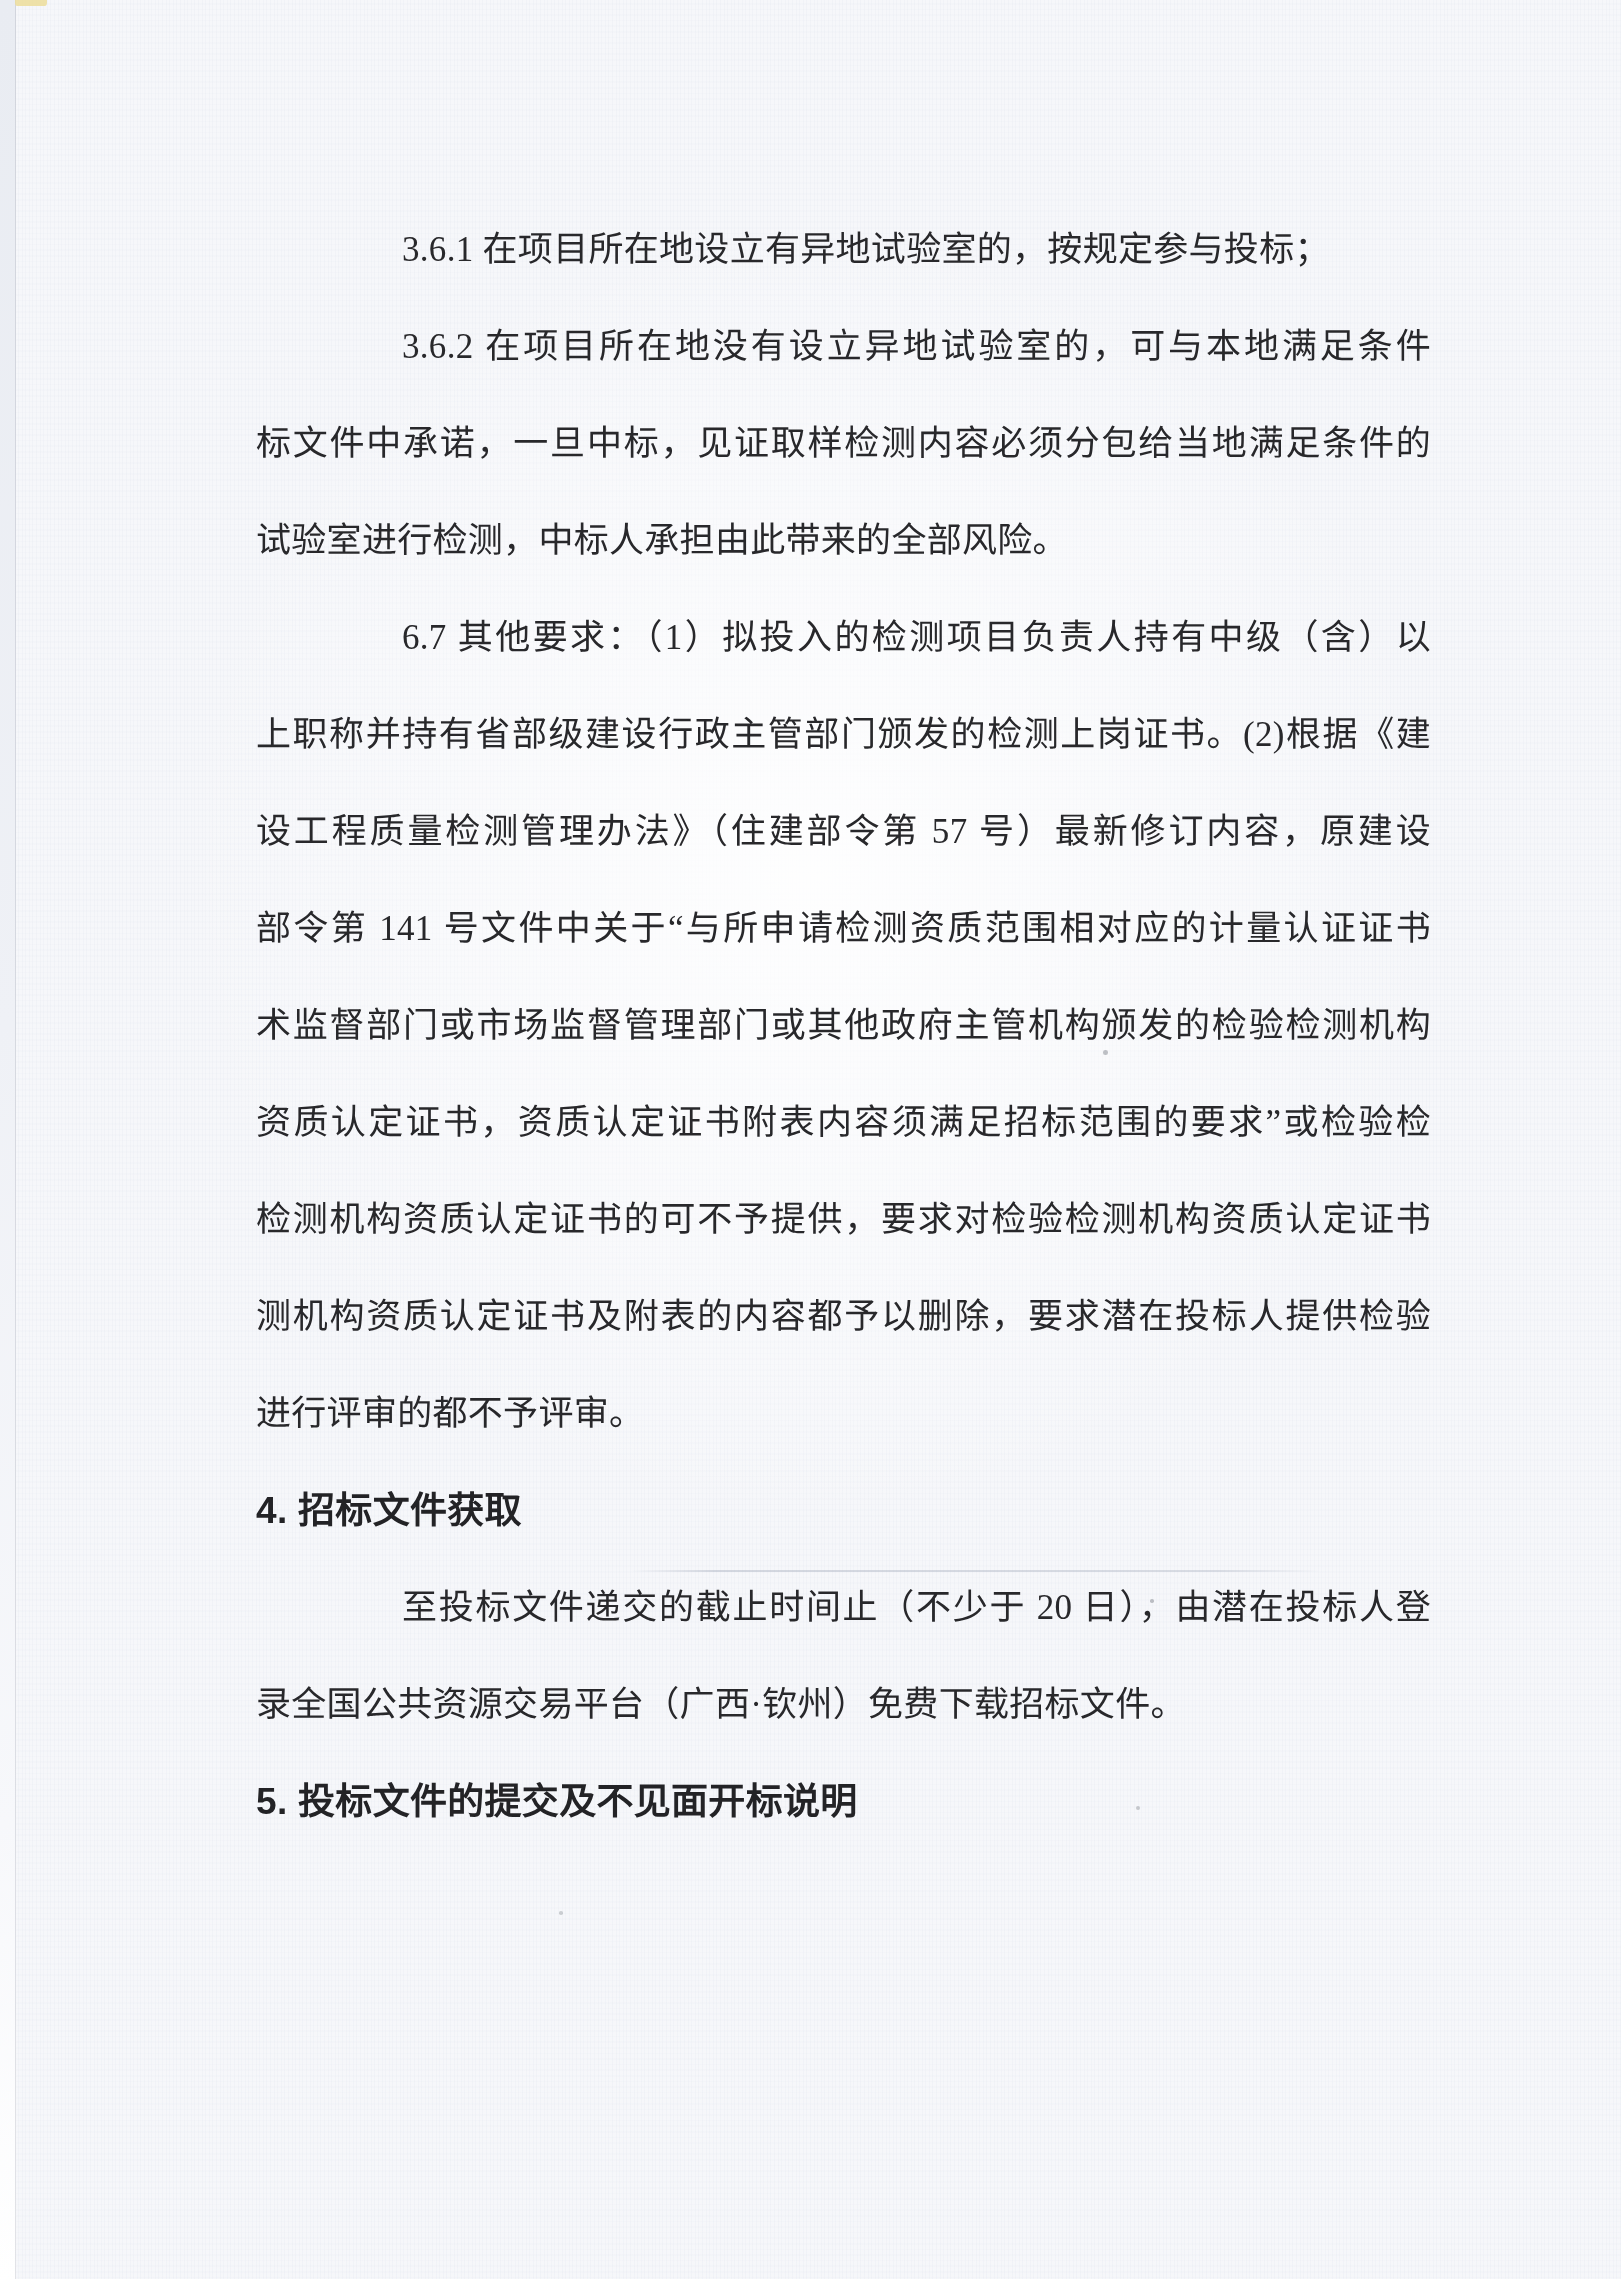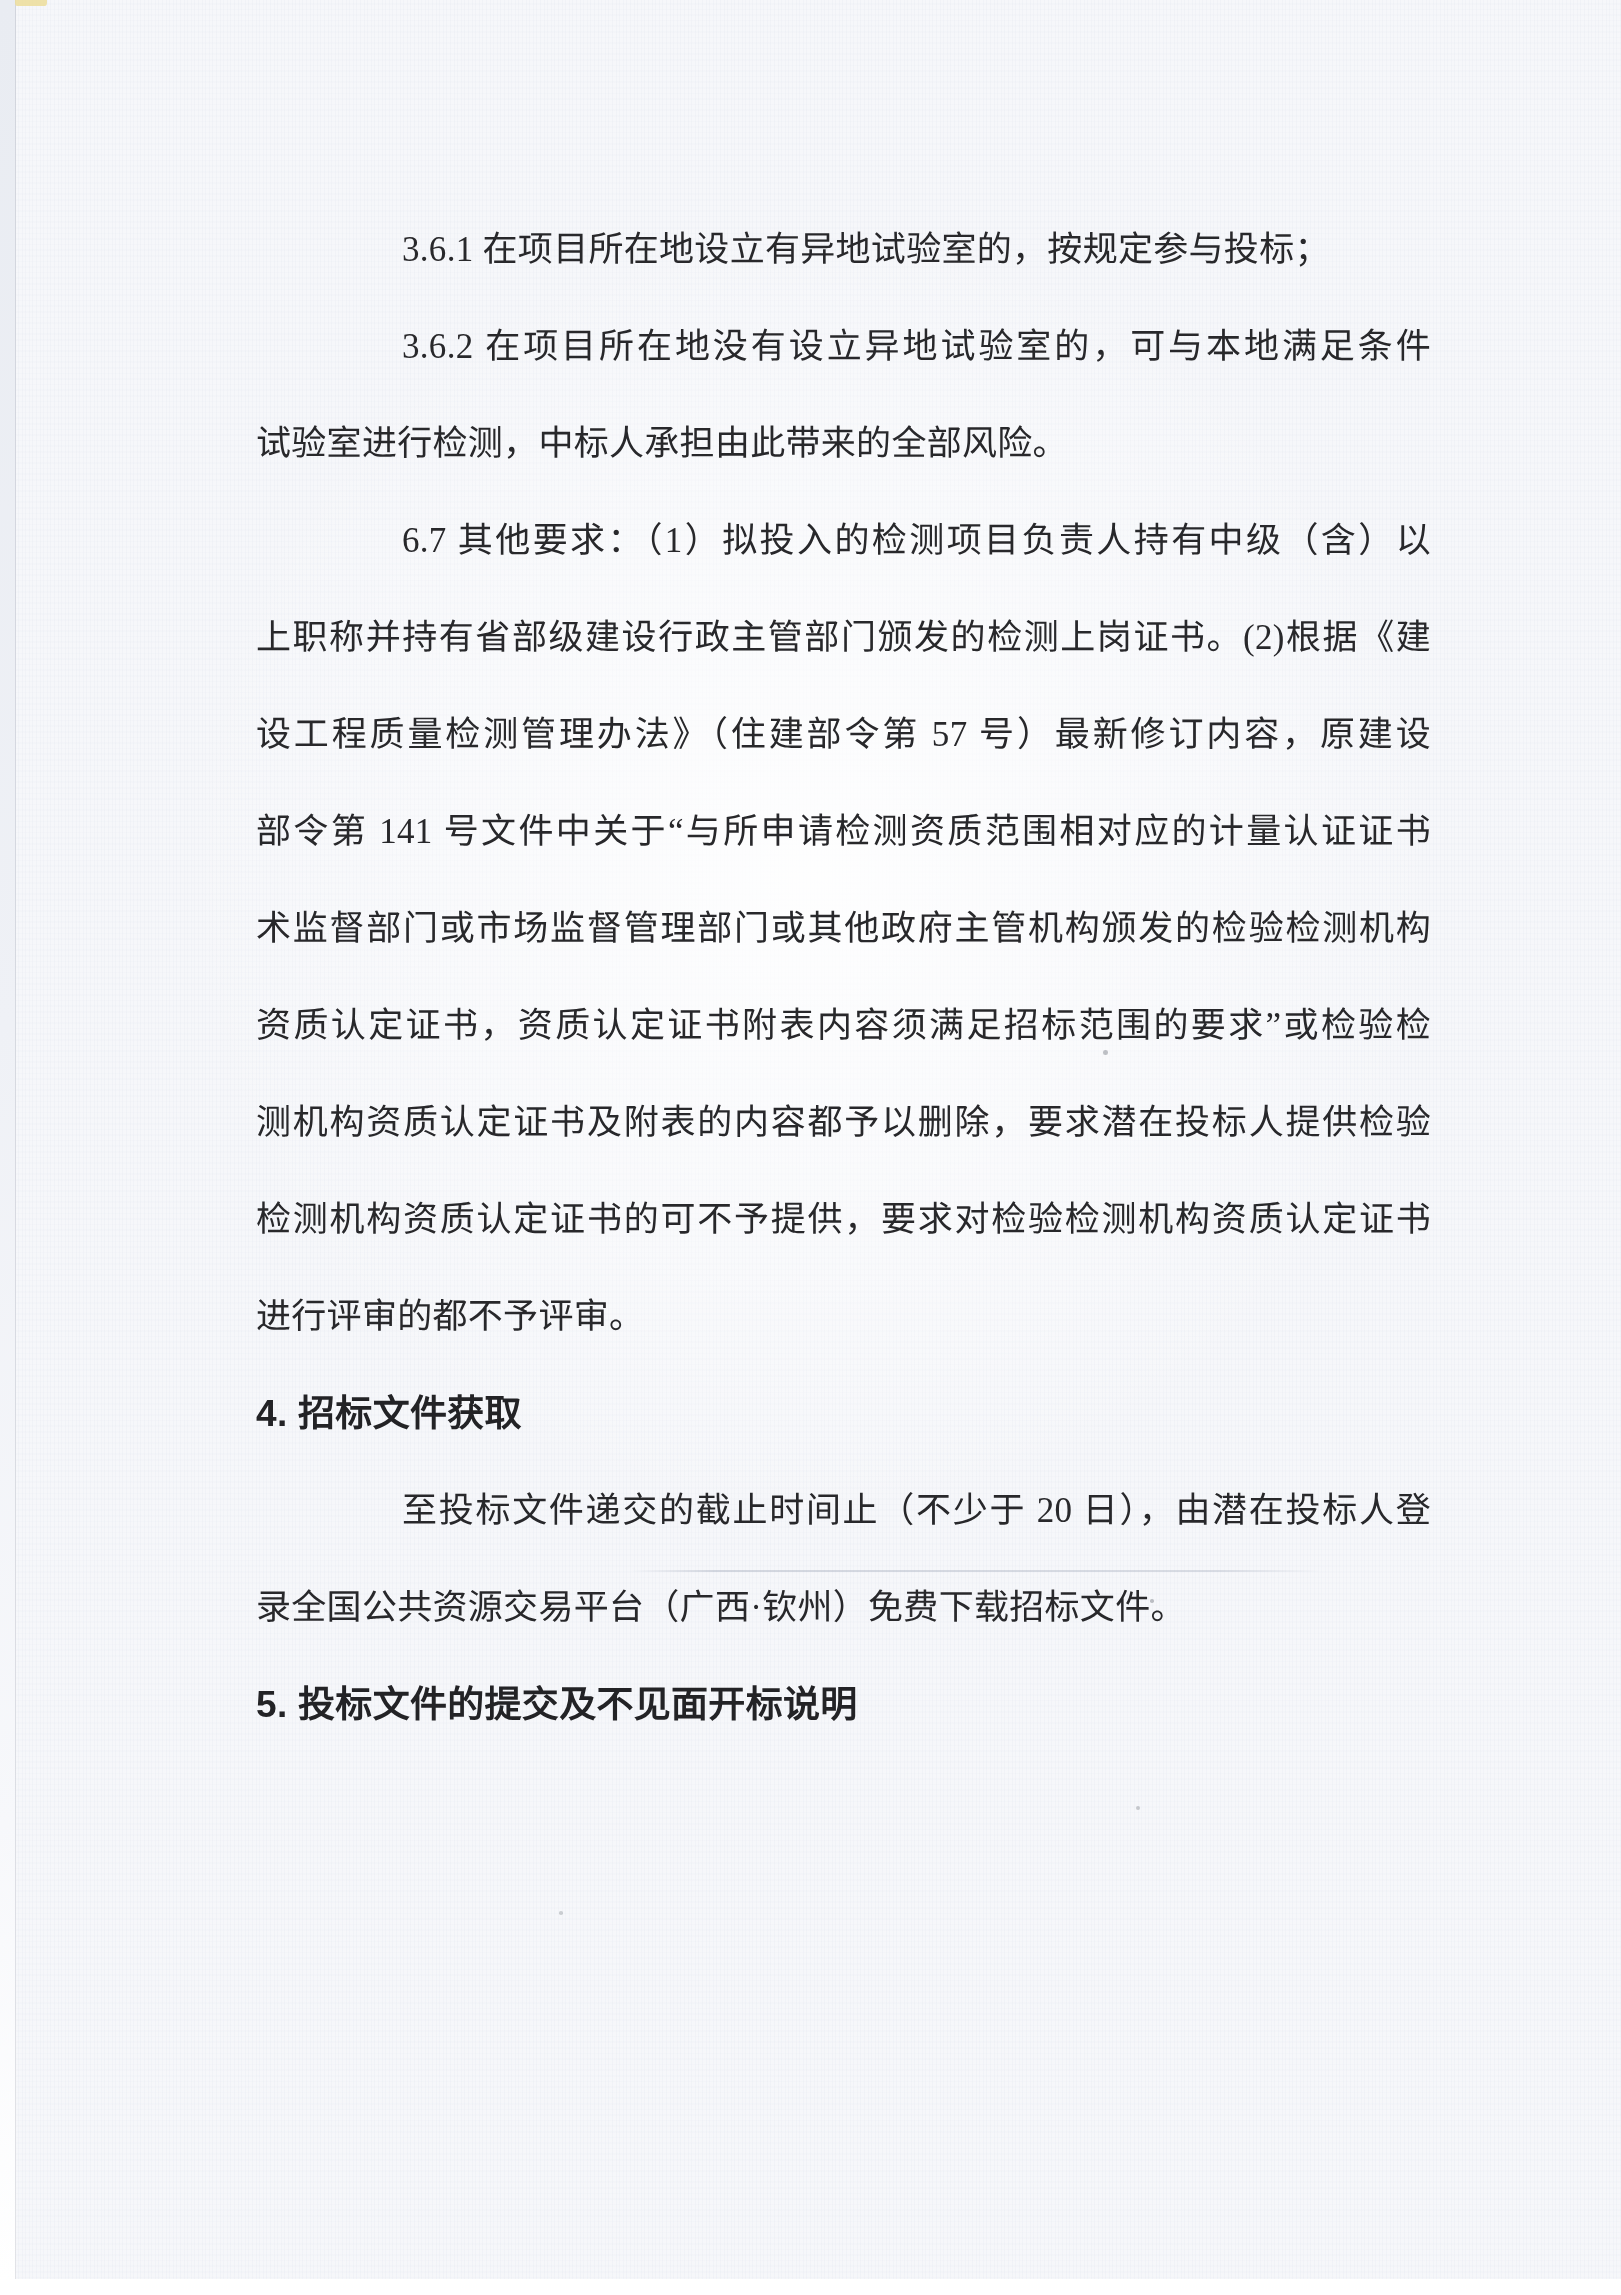--- a/index.html
+++ b/index.html
@@ -107,28 +107,29 @@
 <div class="corner-mark"></div>
 <div class="crease"></div>
 <div class="speck s1"></div>
 <div class="speck s2"></div>
 <div class="speck s3"></div>
 <div class="speck s4"></div>
 
 <div class="doc">
   <div class="line indent short">3.6.1 在项目所在地设立有异地试验室的，按规定参与投标；</div>
   <div class="line indent">3.6.2 在项目所在地没有设立异地试验室的，可与本地满足条件</div>
+  <div class="line">标文件中承诺，一旦中标，见证取样检测内容必须分包给当地满足条件的</div>
   <div class="line short">试验室进行检测，中标人承担由此带来的全部风险。</div>
   <div class="line indent">6.7 其他要求：（1）拟投入的检测项目负责人持有中级（含）以</div>
   <div class="line">上职称并持有省部级建设行政主管部门颁发的检测上岗证书。(2)根据《建</div>
   <div class="line">设工程质量检测管理办法》（住建部令第 57 号）最新修订内容，原建设</div>
   <div class="line">部令第 141 号文件中关于“与所申请检测资质范围相对应的计量认证证书</div>
   <div class="line">术监督部门或市场监督管理部门或其他政府主管机构颁发的检验检测机构</div>
   <div class="line">资质认定证书，资质认定证书附表内容须满足招标范围的要求”或检验检</div>
+  <div class="line">检测机构资质认定证书的可不予提供，要求对检验检测机构资质认定证书</div>
   <div class="line">测机构资质认定证书及附表的内容都予以删除，要求潜在投标人提供检验</div>
-  <div class="line">检测机构资质认定证书的可不予提供，要求对检验检测机构资质认定证书</div>
   <div class="line short">进行评审的都不予评审。</div>
   <div class="line heading">4. 招标文件获取</div>
   <div class="line indent">至投标文件递交的截止时间止（不少于 20 日），由潜在投标人登</div>
   <div class="line short">录全国公共资源交易平台（广西·钦州）免费下载招标文件。</div>
   <div class="line heading">5. 投标文件的提交及不见面开标说明</div>
 </div>
 
 
 </body></html>

